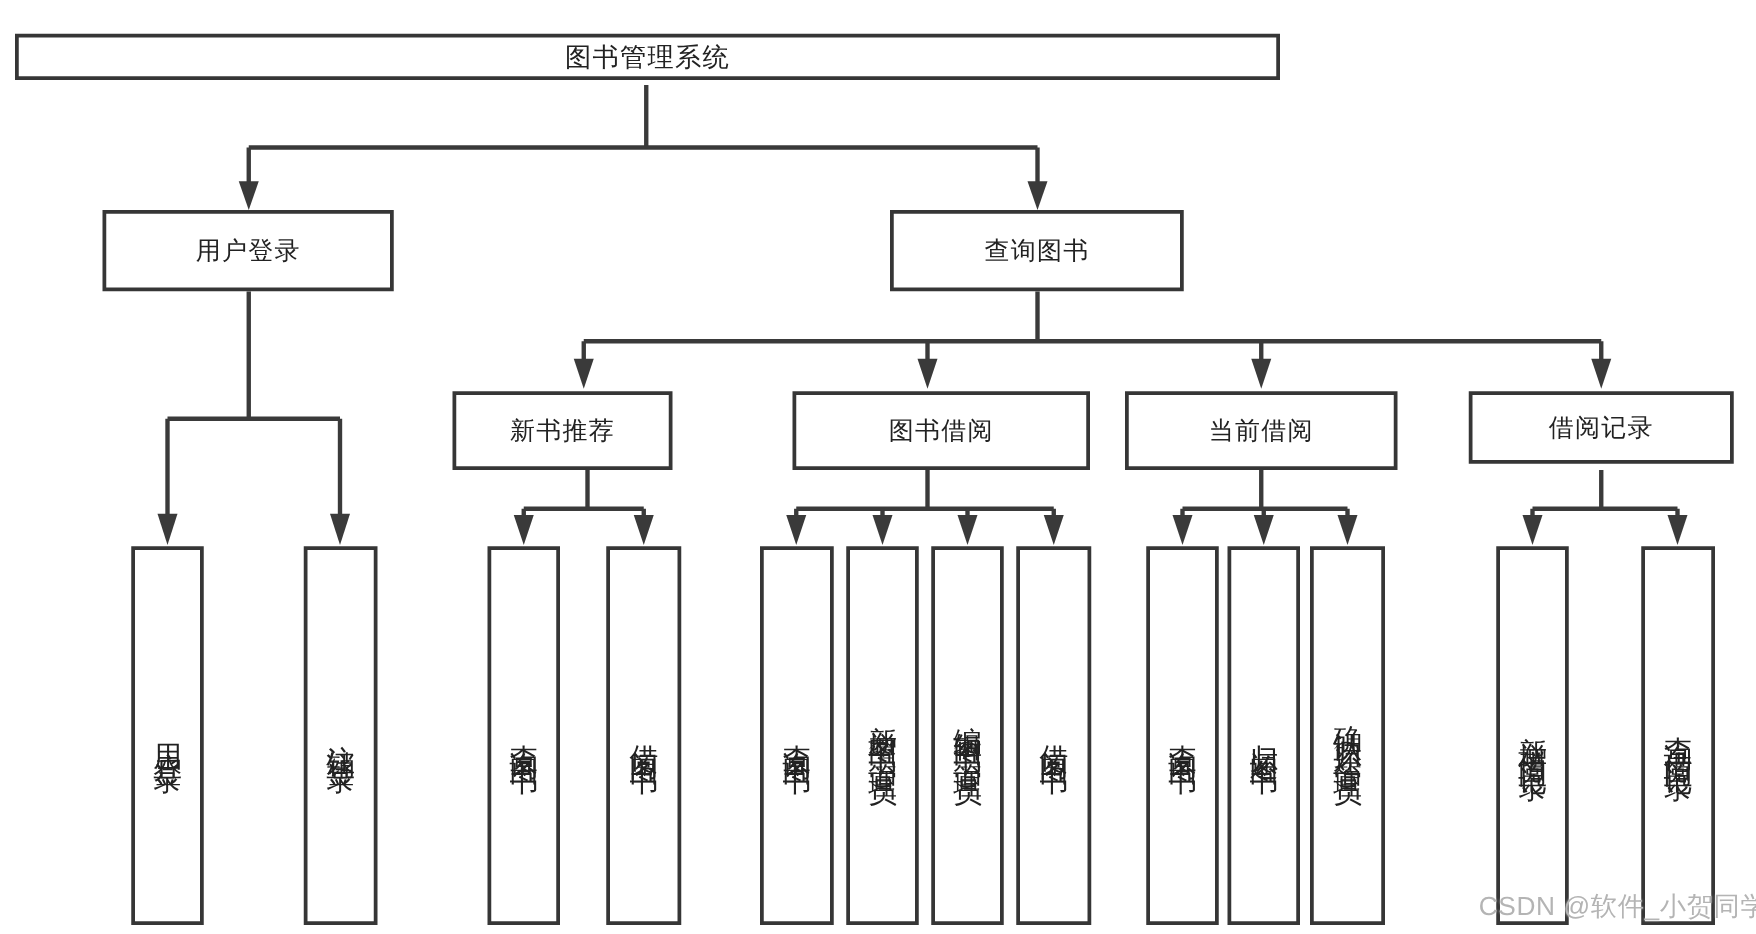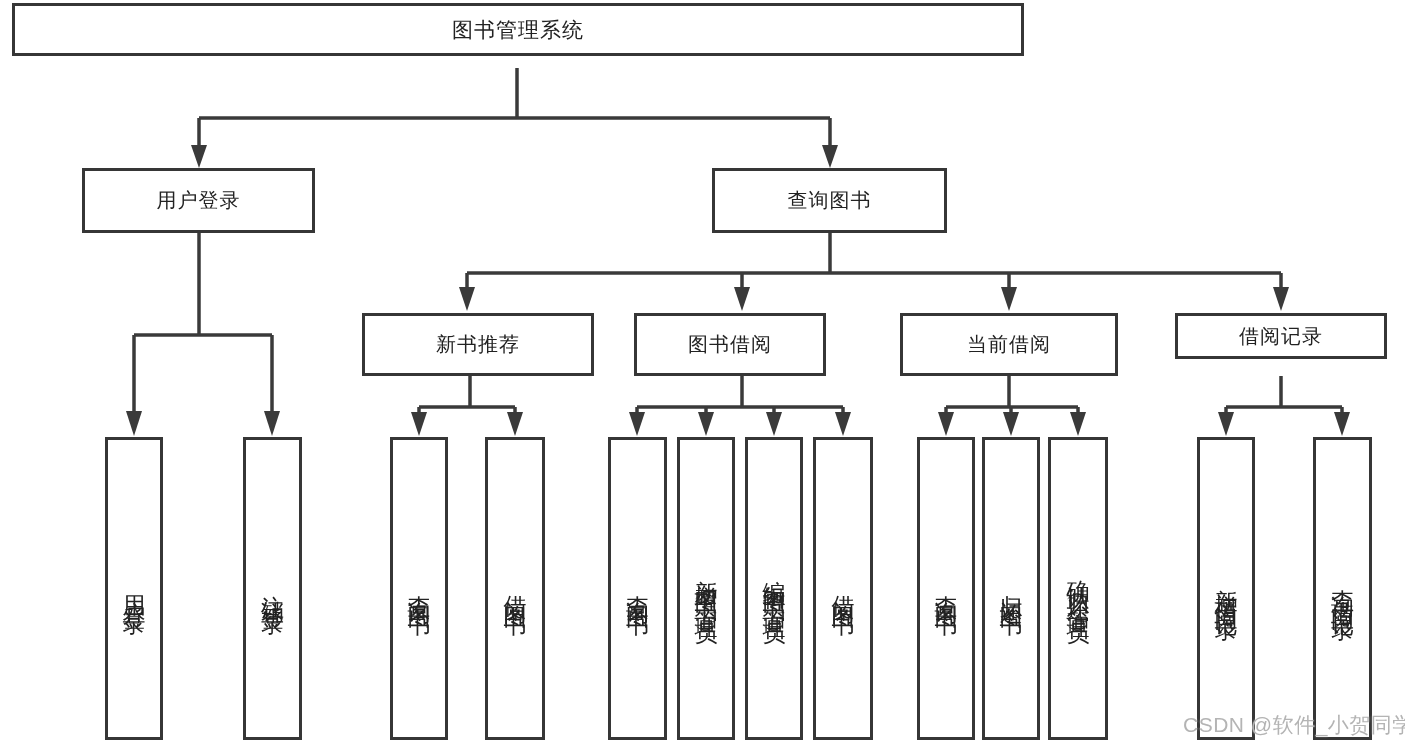--- a/index.html
+++ b/index.html
@@ -106,41 +106,41 @@
       <polygon points="766,412 782,412 774,436"></polygon>
       <polygon points="835,412 851,412 843,436"></polygon>
       <polygon points="938,412 954,412 946,436"></polygon>
       <polygon points="1003,412 1019,412 1011,436"></polygon>
       <polygon points="1070,412 1086,412 1078,436"></polygon>
       <polygon points="1218,412 1234,412 1226,436"></polygon>
       <polygon points="1334,412 1350,412 1342,436"></polygon>
     </g>
   </svg>
 
-  <div class="box lvl1" style="left:12px;top:3px;width:1012px;height:53px;">
+  <div class="box lvl1" style="left:12px;top:27px;width:1012px;height:37px;">
     <span>图书管理系统</span>
   </div>
 
   <div class="box lvl2" style="left:82px;top:168px;width:233px;height:65px;">
     <span>用户登录</span>
   </div>
   <div class="box lvl2" style="left:712px;top:168px;width:235px;height:65px;">
     <span>查询图书</span>
   </div>
 
-  <div class="box lvl3" style="left:362px;top:313px;width:232px;height:63px;">
+  <div class="box lvl3" style="left:362px;top:313px;width:176px;height:63px;">
     <span>新书推荐</span>
   </div>
-  <div class="box lvl3" style="left:634px;top:313px;width:192px;height:63px;">
+  <div class="box lvl3" style="left:634px;top:313px;width:238px;height:63px;">
     <span>图书借阅</span>
   </div>
   <div class="box lvl3" style="left:900px;top:313px;width:218px;height:63px;text-align:right;">
     <span>当前借阅</span>
   </div>
-  <div class="box lvl3" style="left:1175px;top:313px;width:212px;height:46px;">
+  <div class="box lvl3" style="left:1175px;top:313px;width:212px;height:58px;">
     <span>借阅记录</span>
   </div>
 
   <div class="box leaf" style="left:105px;top:437px;width:58px;height:303px;">
     <span class="vtext">用户登录</span>
   </div>
   <div class="box leaf" style="left:243px;top:437px;width:59px;height:303px;">
     <span class="vtext">注销登录</span>
   </div>
 

